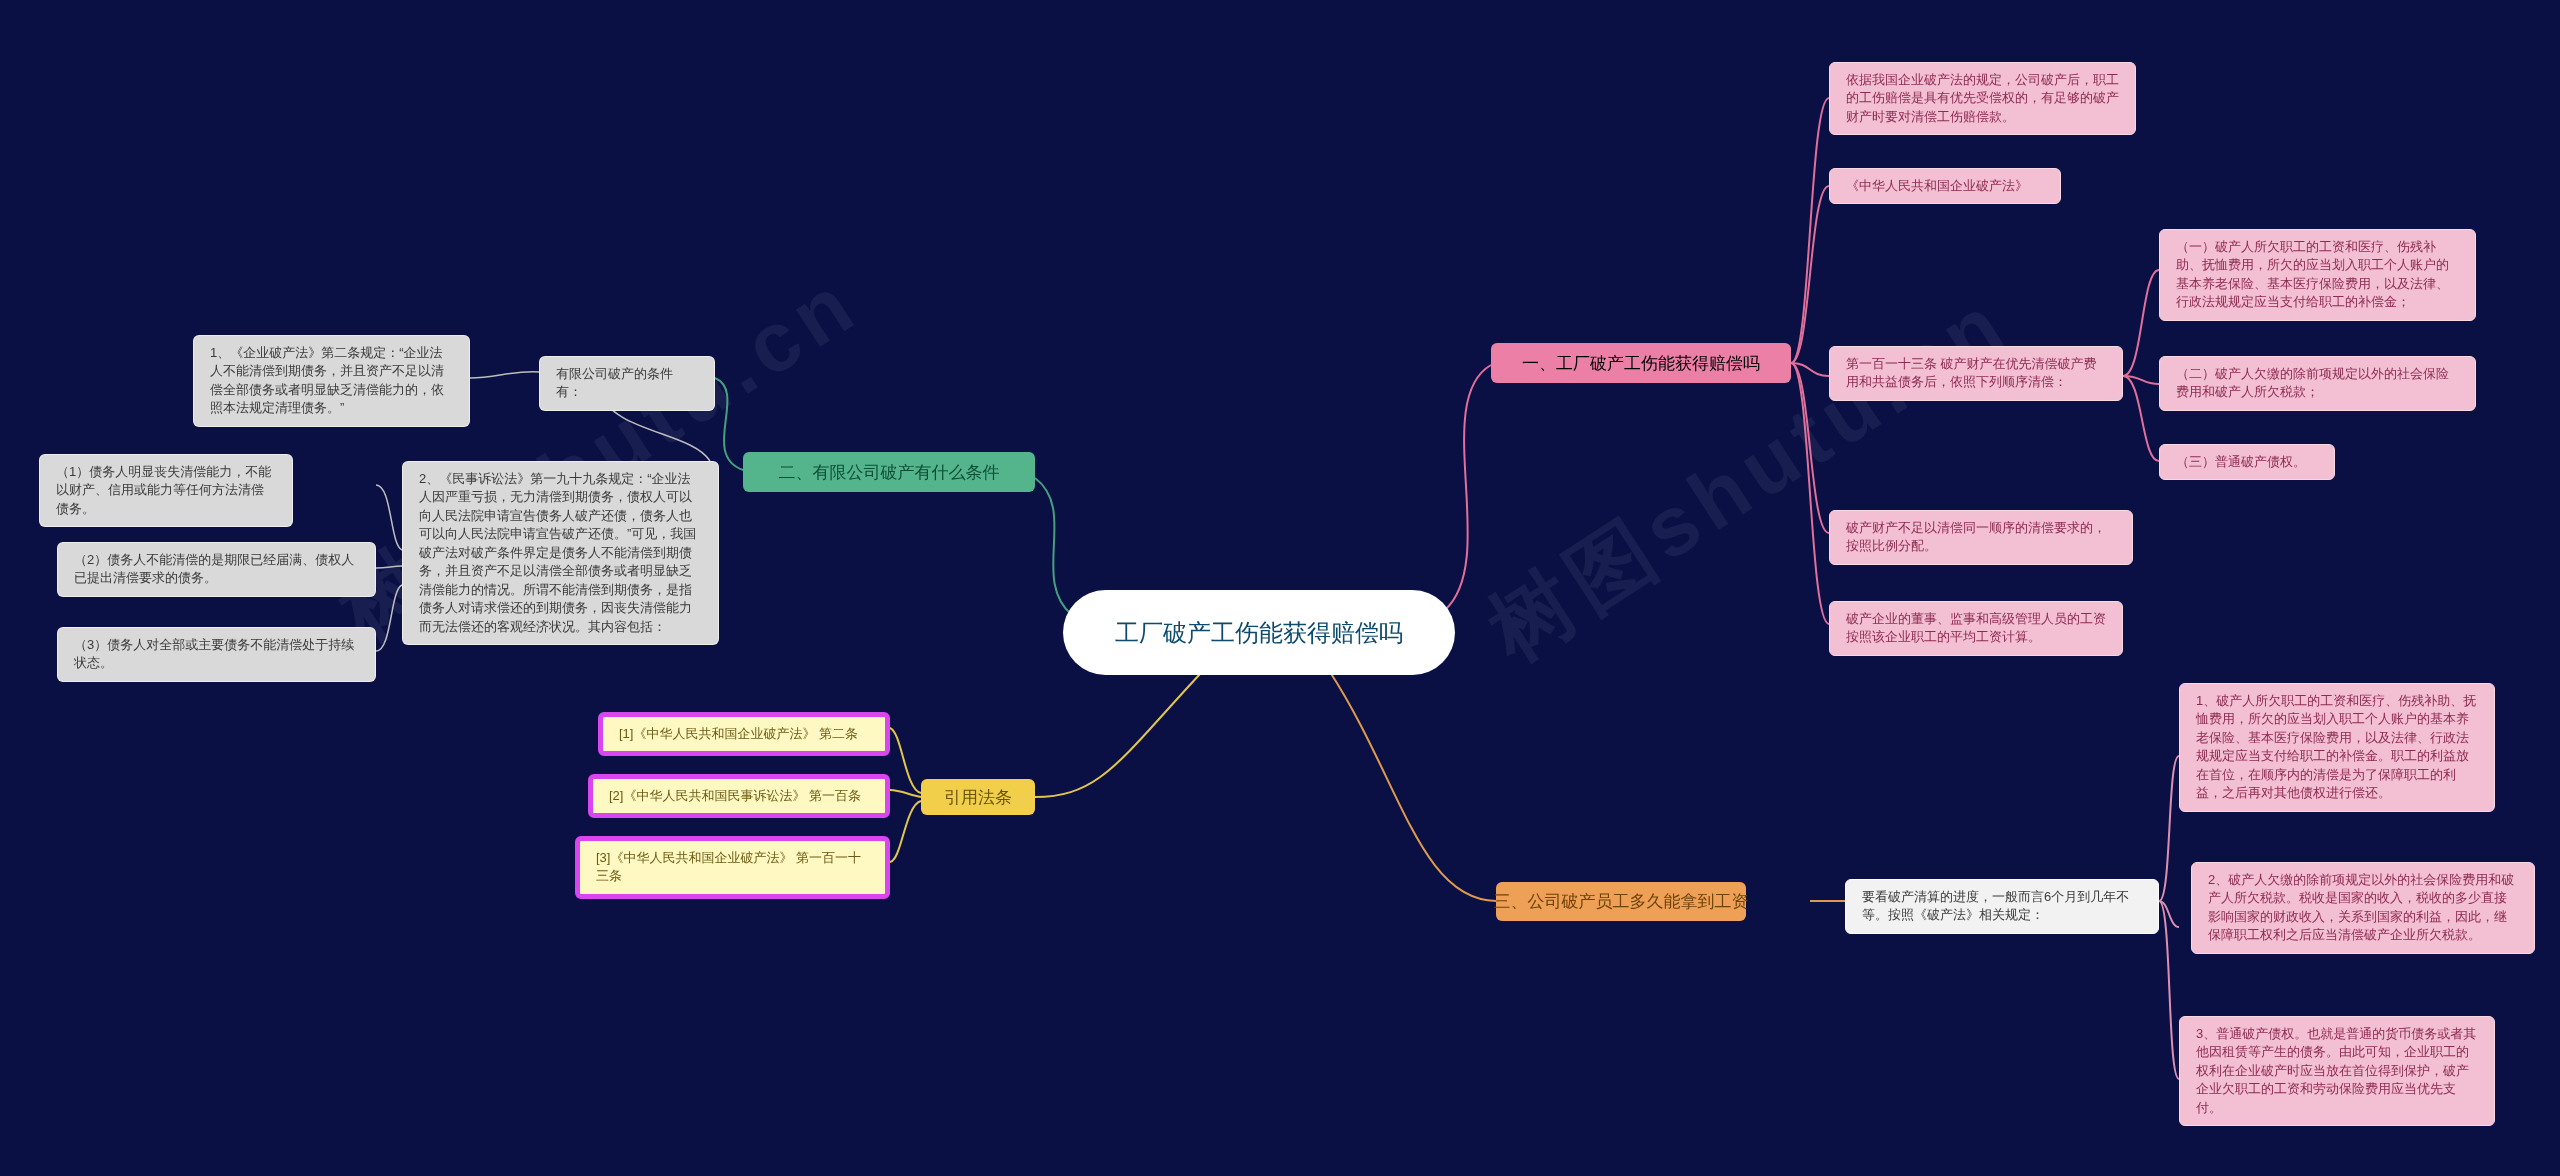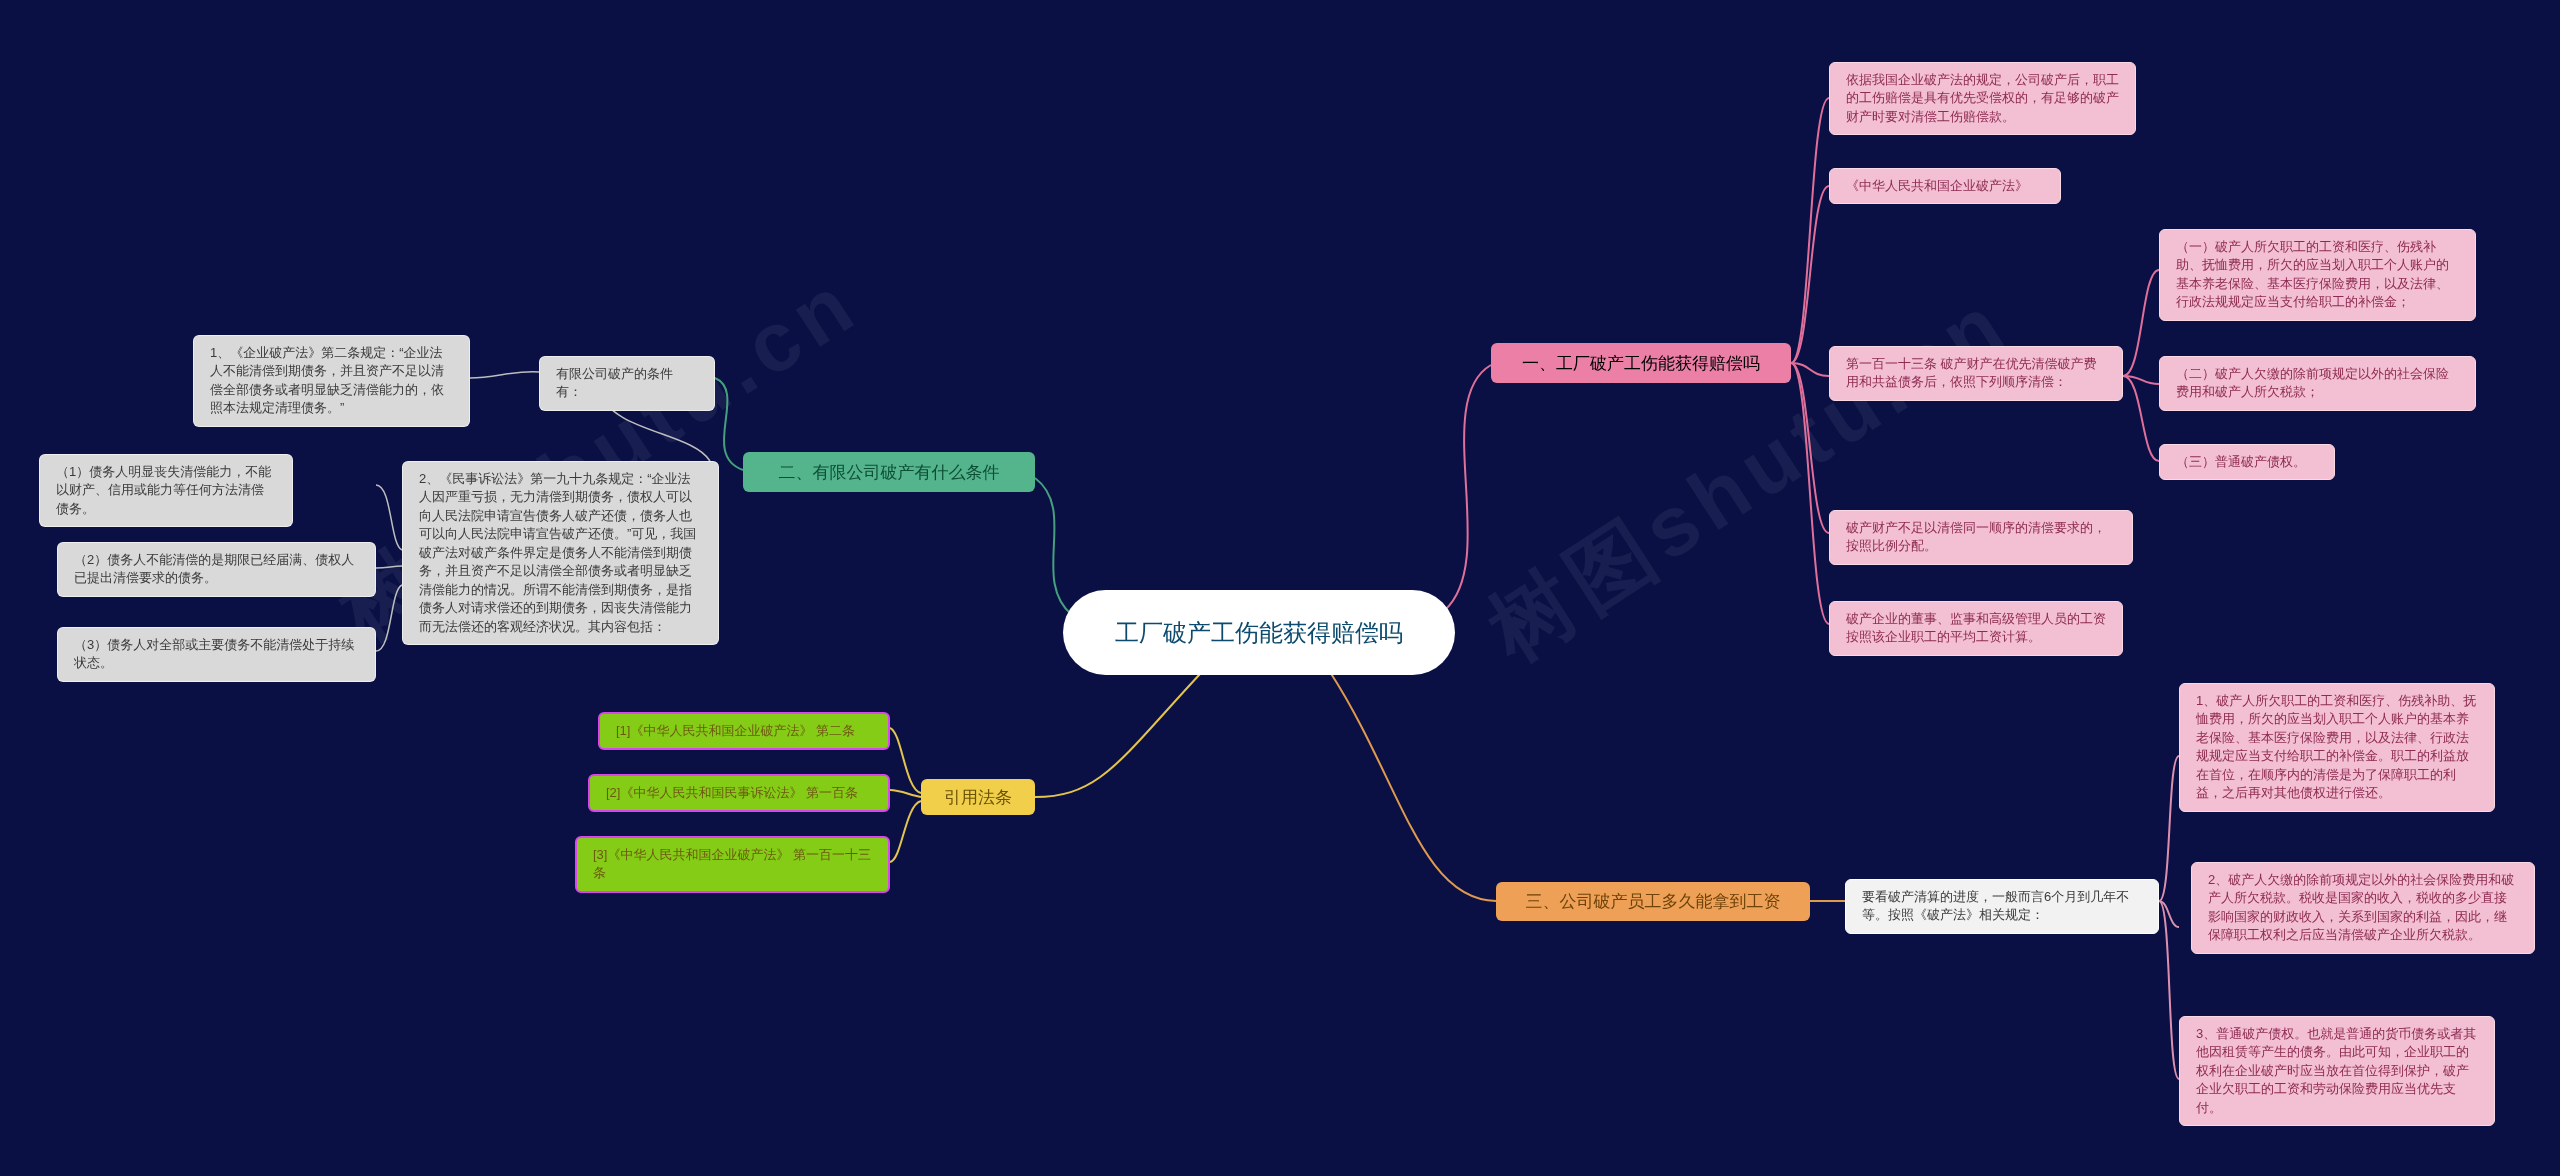--- a/index.html
+++ b/index.html
@@ -13,21 +13,21 @@
     letter-spacing:8px;transform:rotate(-33deg);white-space:nowrap;
     pointer-events:none;font-weight:bold;
   }
   svg.connectors{position:absolute;left:0;top:0;}
   .node{
     position:absolute;box-sizing:border-box;font-size:13px;line-height:1.42;
     padding:8px 16px;border-radius:6px;text-align:left;
   }
   .box-pink{background:#f3bfd2;color:#8e2b50;border:1px solid #f8d9e4;}
   .box-gray{background:#d9d9d9;color:#3a3a3a;border:1px solid rgba(255,255,255,0.55);}
-  .box-paleyellow{background:#84cc16;color:#6d5a10;border:2px solid #d946ef;}
+  .box-paleyellow{background:#fef9c3;color:#6d5a10;border:5px solid #d946ef;}
   .box-white{background:#f2f2f2;color:#3a3a3a;border:1px solid #ffffff;}
   .capsule{
     position:absolute;display:flex;align-items:center;justify-content:center;
     border-radius:6px;font-size:17px;box-sizing:border-box;padding:0 14px;
     white-space:nowrap;
   }
   .capsule-pink{background:#ec7fa6;color:#000000;}
   .capsule-green{background:#54b58d;color:#0d4f35;}
   .capsule-yellow{background:#f2cf4b;color:#6b5306;}
   .capsule-orange{background:#eea057;color:#6e4208;}
@@ -96,17 +96,17 @@
 <div class="node box-gray" style="left:402px;top:461px;width:317px;">2、《民事诉讼法》第一九十九条规定：“企业法人因严重亏损，无力清偿到期债务，债权人可以向人民法院申请宣告债务人破产还债，债务人也可以向人民法院申请宣告破产还债。”可见，我国破产法对破产条件界定是债务人不能清偿到期债务，并且资产不足以清偿全部债务或者明显缺乏清偿能力的情况。所谓不能清偿到期债务，是指债务人对请求偿还的到期债务，因丧失清偿能力而无法偿还的客观经济状况。其内容包括：</div>
 <div class="node box-gray" style="left:39px;top:454px;width:254px;">（1）债务人明显丧失清偿能力，不能以财产、信用或能力等任何方法清偿债务。</div>
 <div class="node box-gray" style="left:57px;top:542px;width:319px;">（2）债务人不能清偿的是期限已经届满、债权人已提出清偿要求的债务。</div>
 <div class="node box-gray" style="left:57px;top:627px;width:319px;">（3）债务人对全部或主要债务不能清偿处于持续状态。</div>
 
 <div class="capsule capsule-yellow" style="left:921px;top:779px;width:114px;height:36px;">引用法条</div>
 <div class="node box-paleyellow" style="left:598px;top:712px;width:292px;">[1]《中华人民共和国企业破产法》 第二条</div>
 <div class="node box-paleyellow" style="left:588px;top:774px;width:302px;">[2]《中华人民共和国民事诉讼法》 第一百条</div>
 <div class="node box-paleyellow" style="left:575px;top:836px;width:315px;">[3]《中华人民共和国企业破产法》 第一百一十三条</div>
 
-<div class="capsule capsule-orange" style="left:1496px;top:882px;width:314px;height:39px;">三、公司破产员工多久能拿到工资</div>
+<div class="capsule capsule-orange" style="left:1496px;top:882px;width:250px;height:39px;">三、公司破产员工多久能拿到工资</div>
 <div class="node box-white" style="left:1845px;top:879px;width:314px;">要看破产清算的进度，一般而言6个月到几年不等。按照《破产法》相关规定：</div>
 <div class="node box-pink" style="left:2179px;top:683px;width:316px;">1、破产人所欠职工的工资和医疗、伤残补助、抚恤费用，所欠的应当划入职工个人账户的基本养老保险、基本医疗保险费用，以及法律、行政法规规定应当支付给职工的补偿金。职工的利益放在首位，在顺序内的清偿是为了保障职工的利益，之后再对其他债权进行偿还。</div>
 <div class="node box-pink" style="left:2179px;top:862px;width:344px;margin-left:12px;">2、破产人欠缴的除前项规定以外的社会保险费用和破产人所欠税款。税收是国家的收入，税收的多少直接影响国家的财政收入，关系到国家的利益，因此，继保障职工权利之后应当清偿破产企业所欠税款。</div>
 <div class="node box-pink" style="left:2179px;top:1016px;width:316px;">3、普通破产债权。也就是普通的货币债务或者其他因租赁等产生的债务。由此可知，企业职工的权利在企业破产时应当放在首位得到保护，破产企业欠职工的工资和劳动保险费用应当优先支付。</div>
 
 </body></html>

